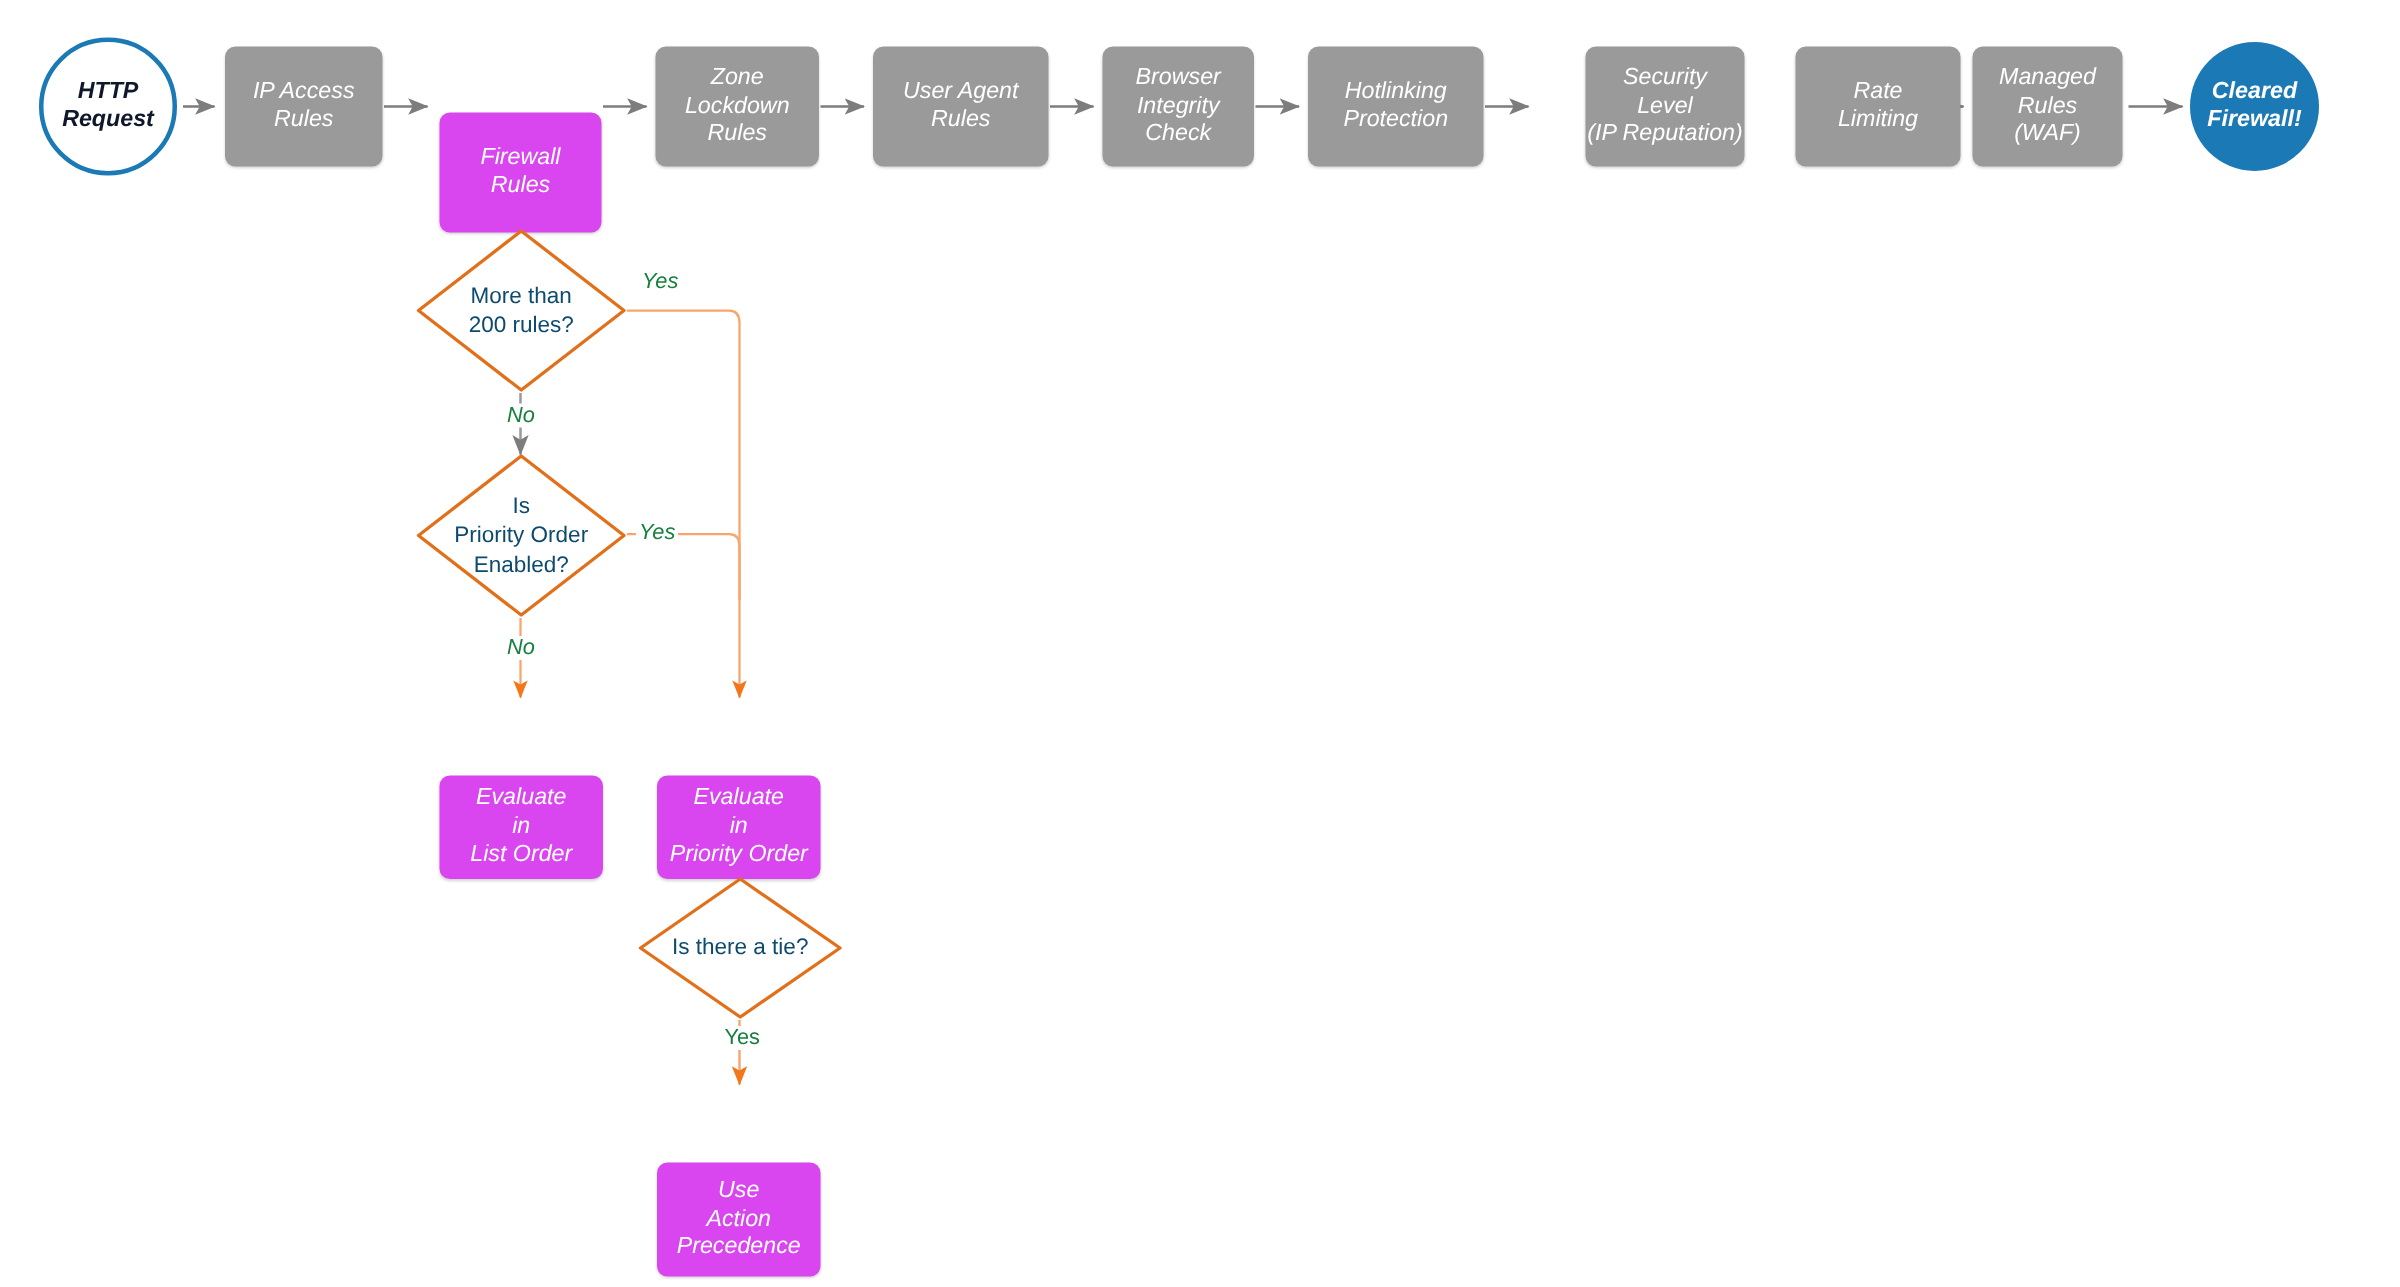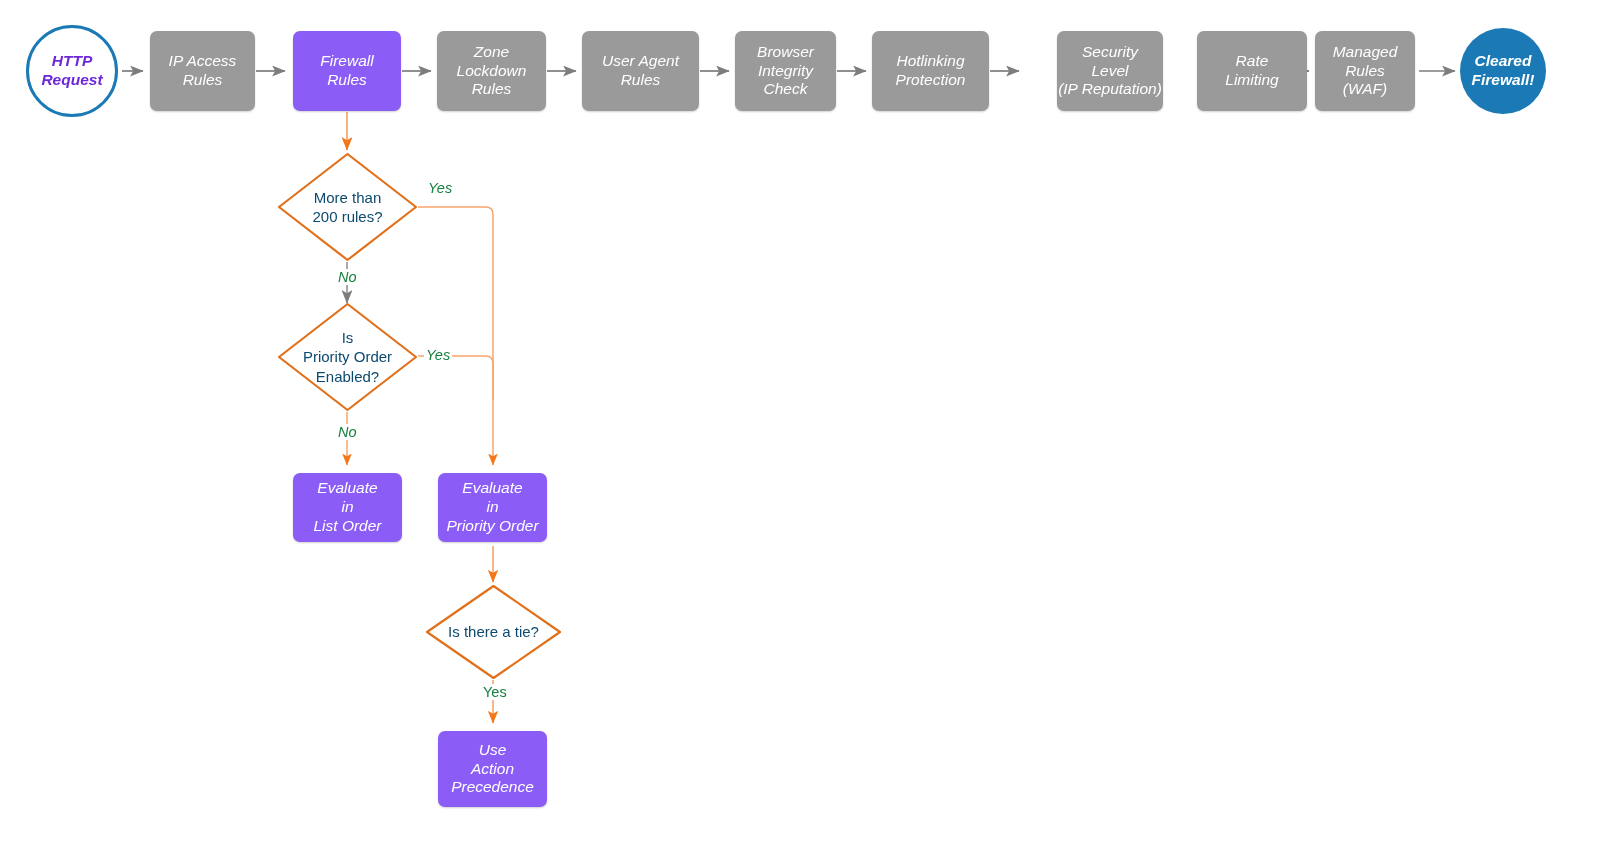--- a/index.html
+++ b/index.html
@@ -35,31 +35,31 @@
     line-height: 1.22;
   }
   .proc {
     border-radius: 7px;
     font-style: italic;
     font-size: 15.5px;
     color: #ffffff;
     box-shadow: 0 1px 2px rgba(0,0,0,0.18);
   }
   .proc.gray  { background: #9a9a9a; }
-  .proc.orange{ background: #8b5cf6; }
+  .proc.orange{ background: #d946ef; margin-top: 44px; }
   .terminator {
     border-radius: 50%;
     font-style: italic;
     font-weight: bold;
     font-size: 15.5px;
   }
   .terminator.hollow {
     background: #ffffff;
     border: 3.5px solid #1b7ab5;
-    color: #6d28d9;
+    color: #0f172a;
   }
   .terminator.filled {
     background: #1b7ab5;
     color: #ffffff;
   }
   .decision {
     font-size: 15px;
     color: #0c4a6e;
     background: transparent;
   }

